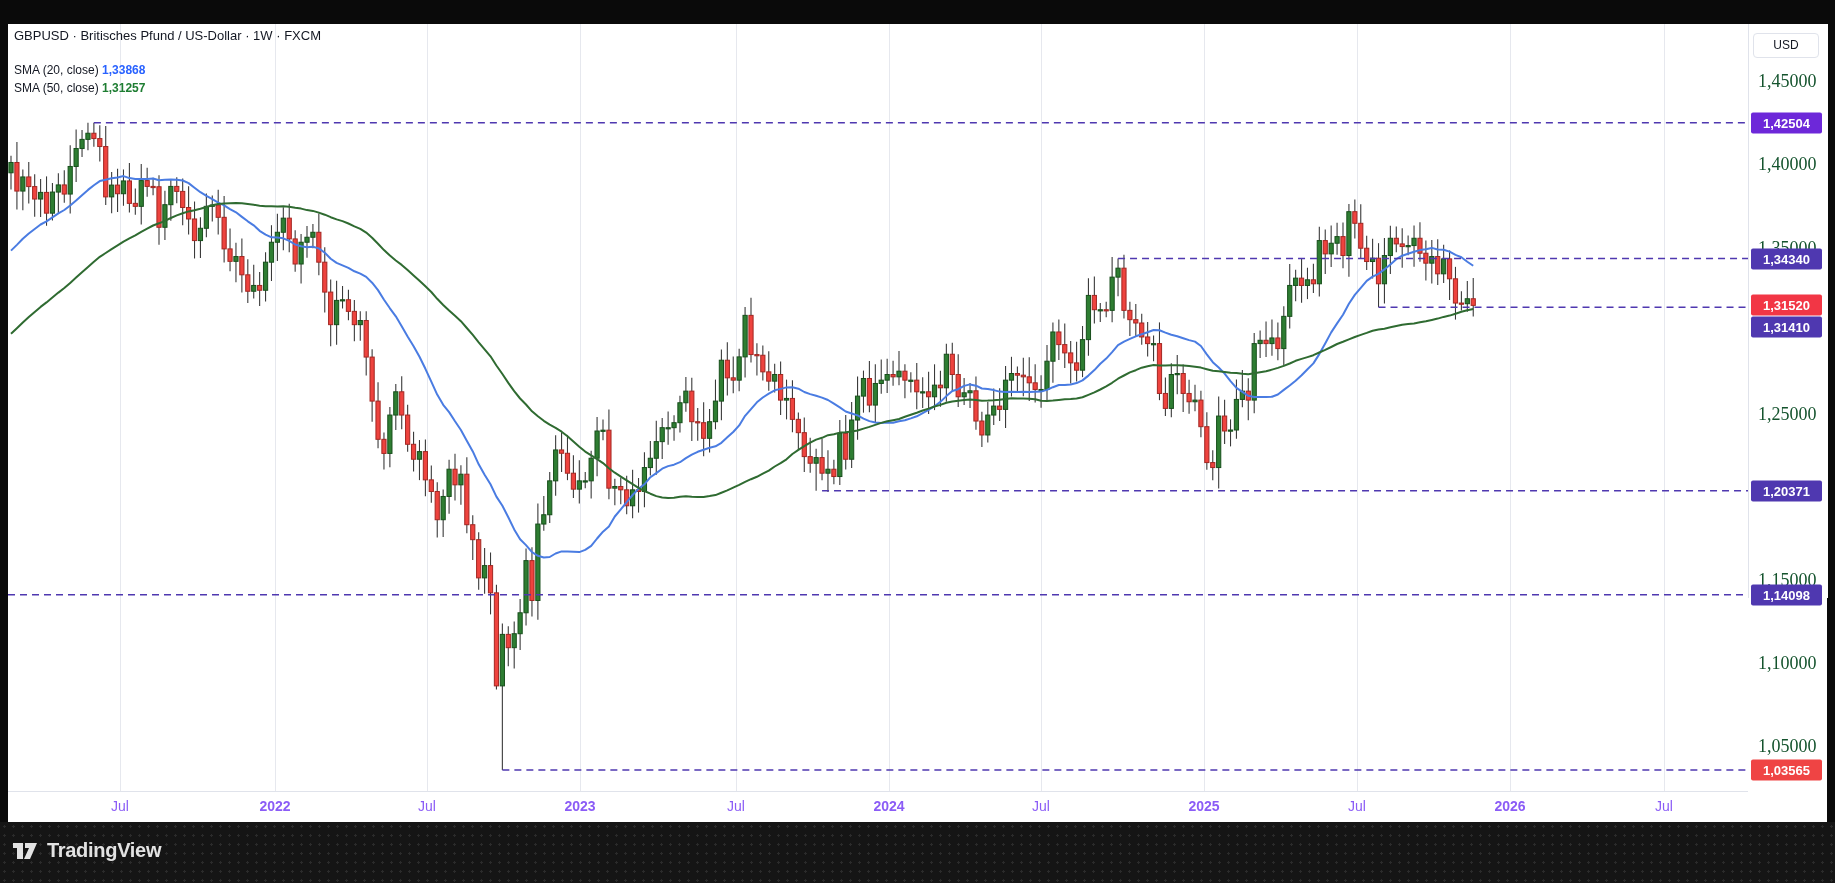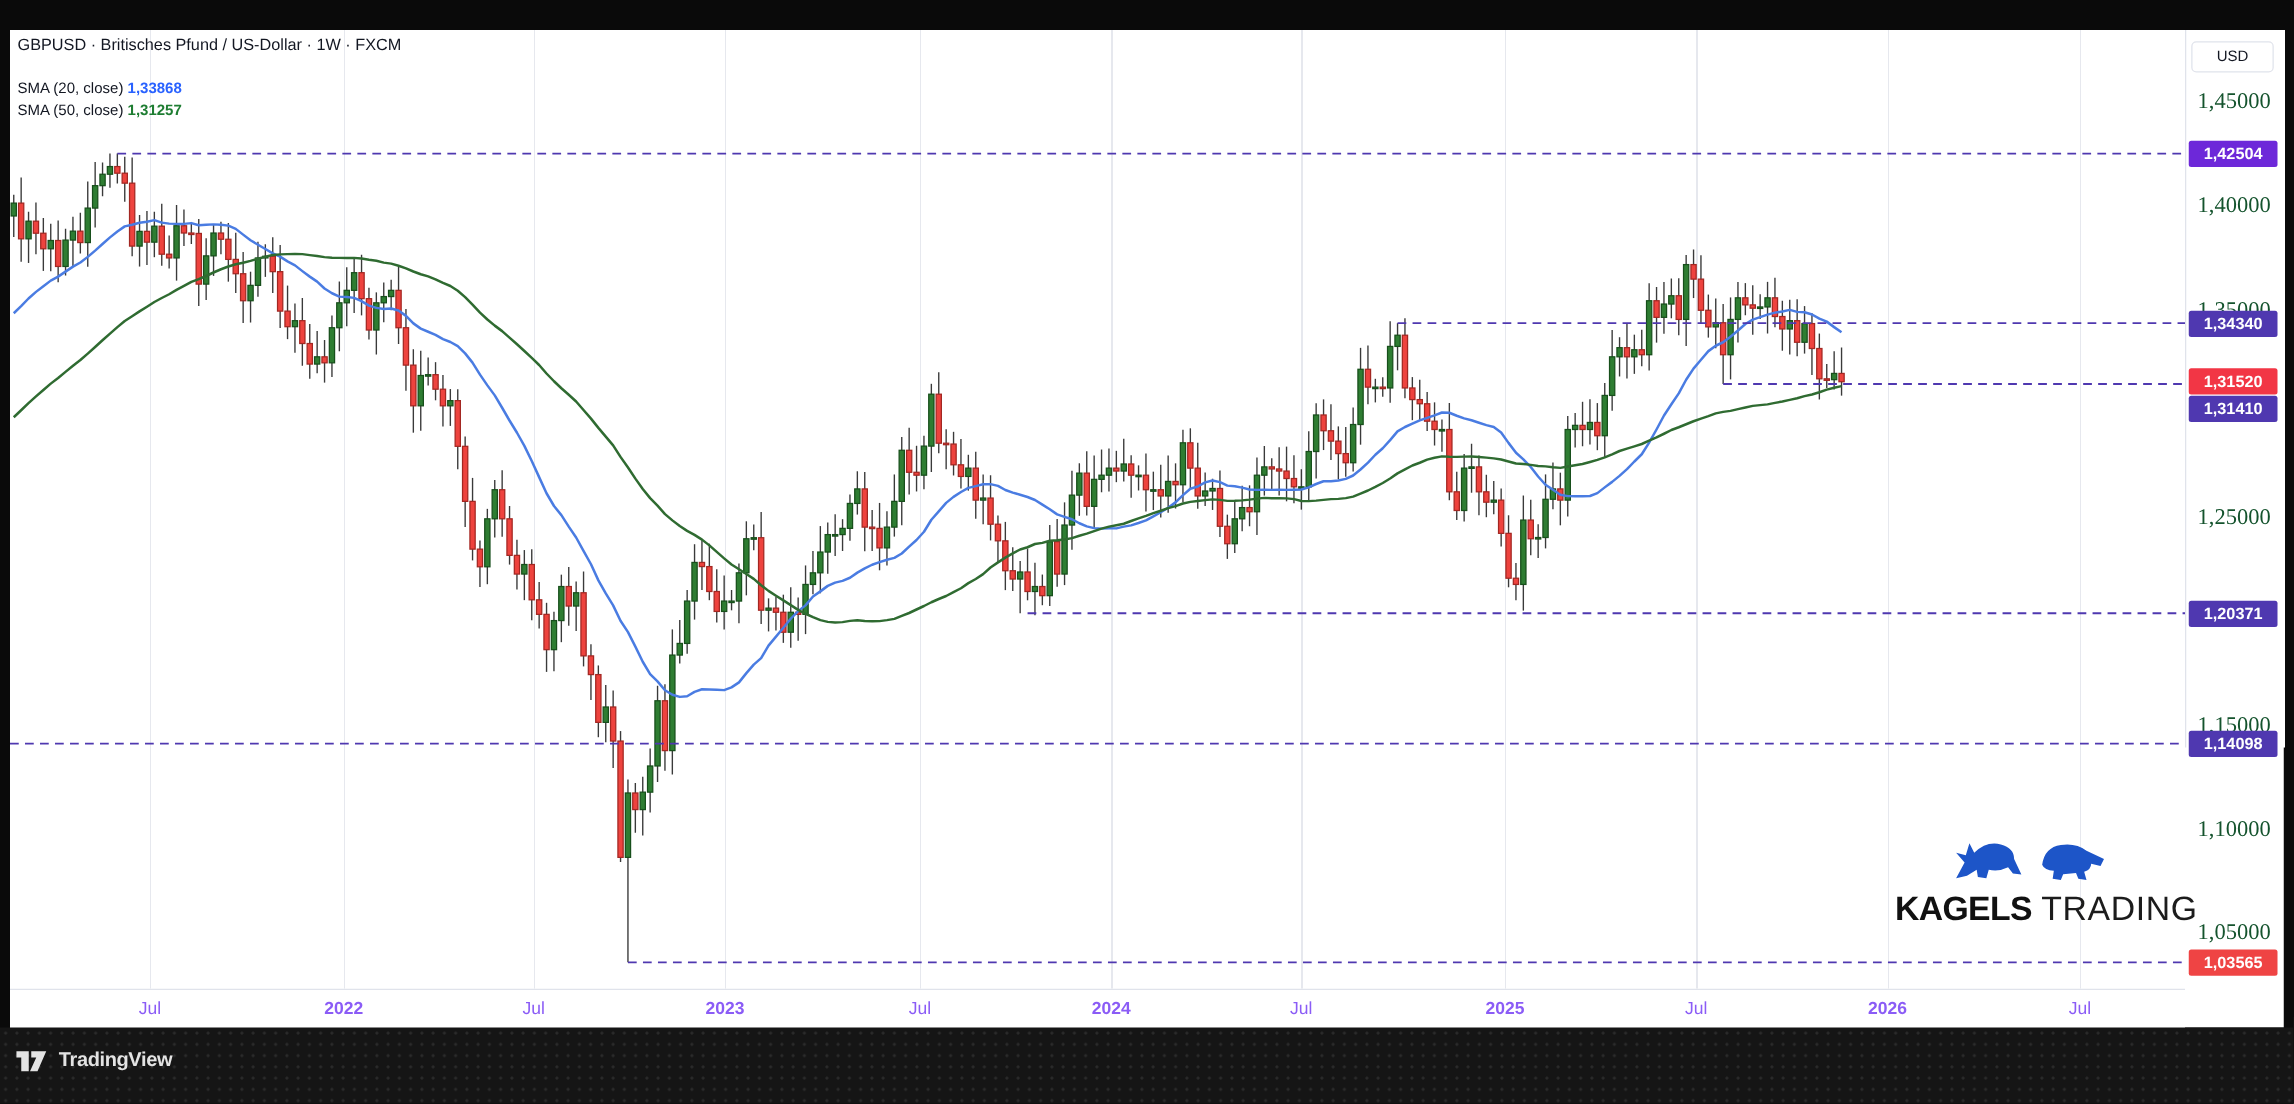--- a/index.html
+++ b/index.html
@@ -29,21 +29,21 @@
   
   #kagels{position:absolute;left:1508px;top:642px;width:215px;text-align:center;z-index:4;}
   #kagels .icons{display:flex;justify-content:center;align-items:flex-end;gap:10px;height:44px;}
   #kagels .brand{font-size:27px;color:#111;margin-top:2px;white-space:nowrap;}
   #kagels .brand b{font-weight:800;letter-spacing:-0.5px;}
   #kagels .brand span{font-weight:400;color:#1c1c1c;letter-spacing:0.5px;}
   
   #botbar{position:absolute;left:0;top:822px;width:1835px;height:61px;background:#151515;
     background-image:radial-gradient(#2b2b2b 1px,transparent 1.4px);background-size:9px 9px;}
   #tvlogo{position:absolute;left:13px;top:17px;display:flex;align-items:center;gap:8px;}
-  #tvlogo .tvtext{color:#e3e3e3;font-size:16px;font-weight:700;letter-spacing:-0.3px;}
+  #tvlogo .tvtext{color:#e3e3e3;font-size:20px;font-weight:700;letter-spacing:-0.3px;}
 </style>
 </head>
 <body>
 
 <div id="stage">
 
 
   <div id="chartwrap">
 
     <svg id="plot" width="1740" height="767">
@@ -577,34 +577,20 @@
       <div class="row">
         <span>SMA (20, close)</span>
         <span class="val" id="sma20val" style="color: rgb(41, 98, 255);">1,33868</span>
       </div>
       <div class="row">
         <span>SMA (50, close)</span>
         <span class="val" id="sma50val" style="color: rgb(30, 125, 50);">1,31257</span>
       </div>
     </div>
 
-    <div id="kagels">
-      <div class="icons">
-        <svg width="58" height="40" viewBox="0 0 60 40">
-          <path id="bullpath" d="M3 33 L10 20 L3 12 L11 14 L14 4 L18 12 Q28 2 40 5 Q51 8 51 17 L57 30 L50 29 L46 24 Q38 28 30 26 L28 33 L21 32 L20 26 L12 31 Z" fill="#1d55c8"></path>
-        </svg>
-        <svg width="56" height="40" viewBox="0 0 60 40">
-          <path id="bearpath" d="M4 22 Q6 7 20 5 Q33 3 42 10 L57 17 L54 23 L46 21 Q46 26 40 28 L42 35 L35 34 L33 29 L22 30 L20 35 L13 34 L14 27 Q6 27 4 22 Z" fill="#1d55c8"></path>
-        </svg>
-      </div>
-      <div class="brand">
-        <b>KAGELS</b>
-        <span>TRADING</span>
-      </div>
-    </div>
 
     <div id="paxis">
       <div id="usdbox">USD</div>
     <div class="pxlabel" style="top: 57.4px;">1,45000</div>
         <div class="pxlabel" style="top: 140.48px;">1,40000</div>
         <div class="pxlabel" style="top: 223.56px;">1,35000</div>
         <div class="pxlabel" style="top: 389.72px;">1,25000</div>
         <div class="pxlabel" style="top: 555.88px;">1,15000</div>
         <div class="pxlabel" style="top: 638.96px;">1,10000</div>
         <div class="pxlabel" style="top: 722.04px;">1,05000</div>

